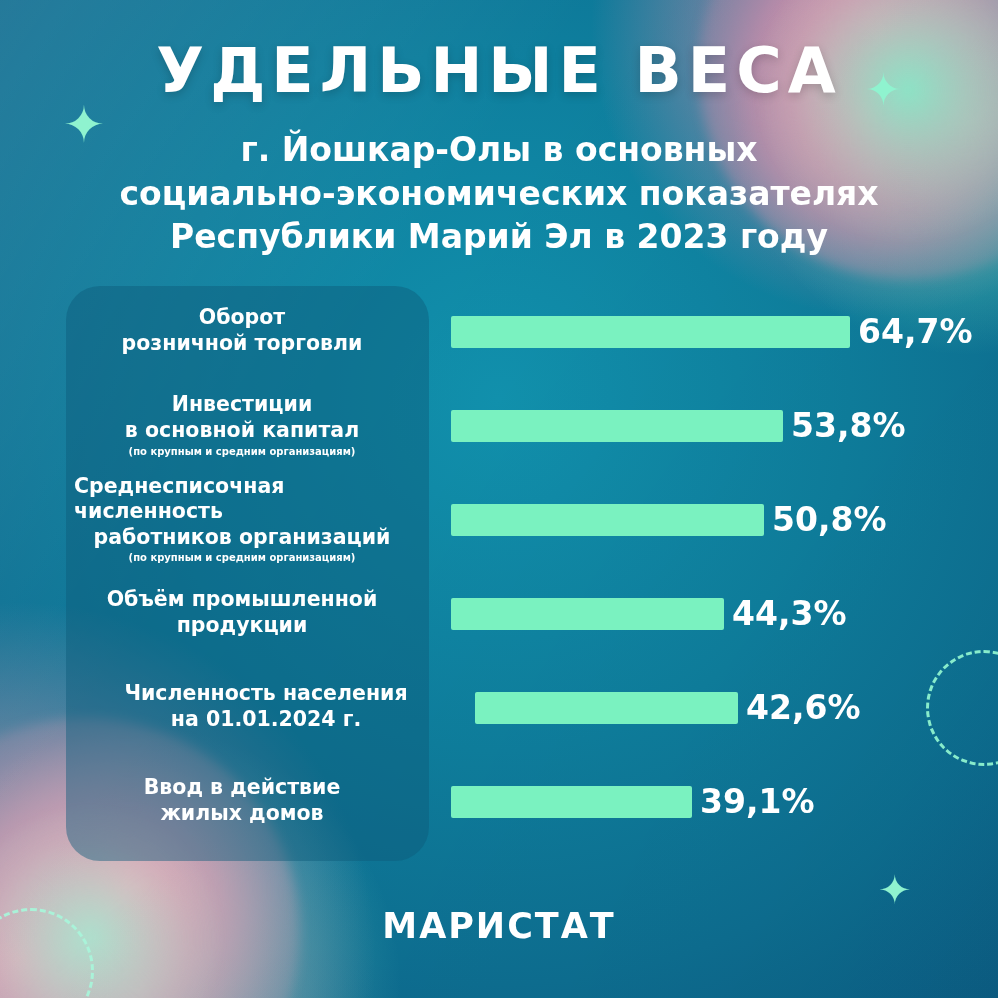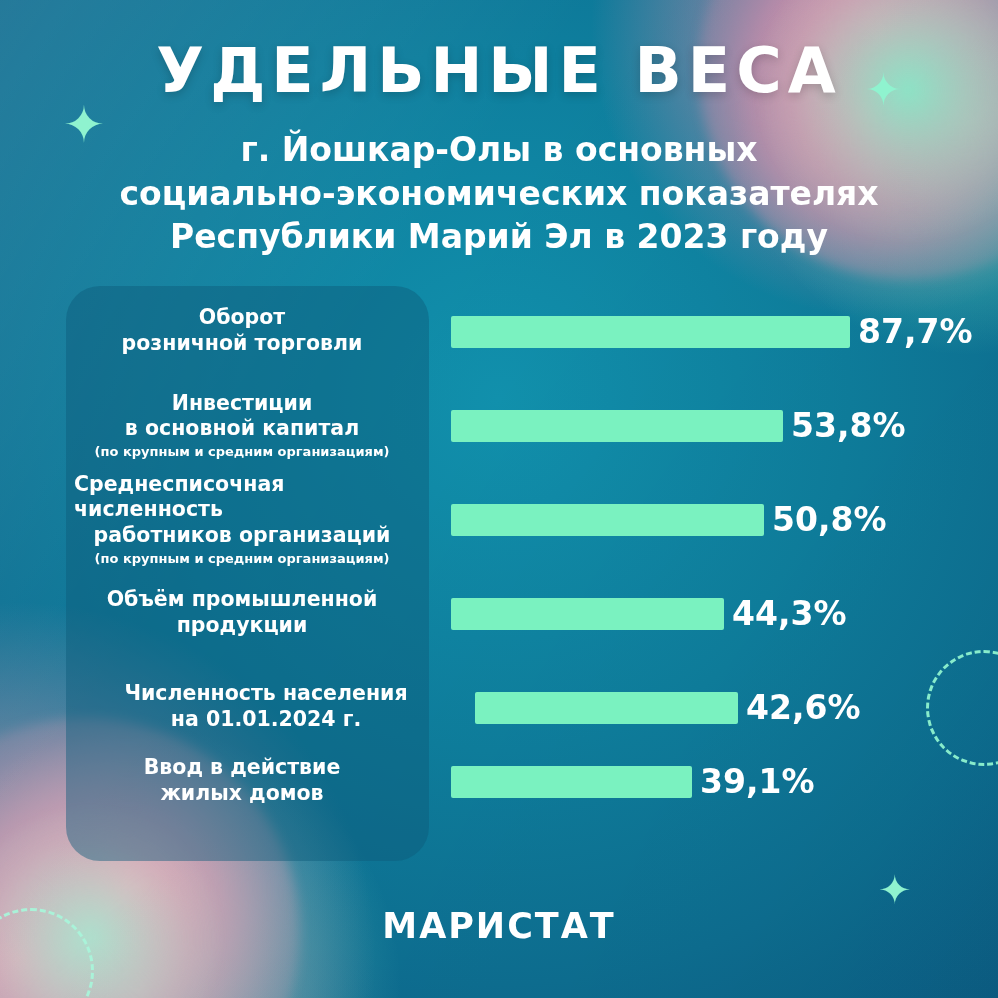--- a/index.html
+++ b/index.html
@@ -156,21 +156,21 @@
     color: #ffffff;
     padding: 0 8px;
     box-sizing: border-box;
   }
   .row .label .main {
     font-size: 20.5px;
     font-weight: 700;
     line-height: 1.25;
   }
   .row .label .note {
-    font-size: 13px;
+    font-size: 10px;
     font-weight: 700;
     line-height: 1.2;
     margin-top: 2px;
   }
   .bar-wrap {
     position: absolute;
     left: 385px;
     top: 30px;
     height: 32px;
     width: 495px;
@@ -234,21 +234,21 @@
     <div class="rows">
 
       <div class="row" style="top:0px;">
         <div class="label">
           <span class="main">Оборот</span>
           <span class="main">розничной торговли</span>
 
         </div>
         <div class="bar-wrap">
           <div class="bar" style="width:399px;"></div>
-          <div class="bar-value" style="left:407px;">87,7%</div>
+          <div class="bar-value" style="left:407px;">64,7%</div>
         </div>
       </div>
 
       <div class="row" style="top:94px;">
         <div class="label">
           <span class="main">Инвестиции</span>
           <span class="main">в основной капитал</span>
           <span class="note">(по крупным и средним организациям)</span>
         </div>
         <div class="bar-wrap">
@@ -286,21 +286,21 @@
           <span class="main">Численность населения</span>
           <span class="main">на 01.01.2024 г.</span>
 
         </div>
         <div class="bar-wrap">
           <div class="bar" style="width:263px;"></div>
           <div class="bar-value" style="left:271px;">42,6%</div>
         </div>
       </div>
 
-      <div class="row" style="top:450px;padding-left:38px;">
+      <div class="row" style="top:470px;padding-left:38px;">
         <div class="label">
           <span class="main">Ввод в действие</span>
           <span class="main">жилых домов</span>
 
         </div>
         <div class="bar-wrap">
           <div class="bar" style="width:241px;"></div>
           <div class="bar-value" style="left:249px;">39,1%</div>
         </div>
       </div>

